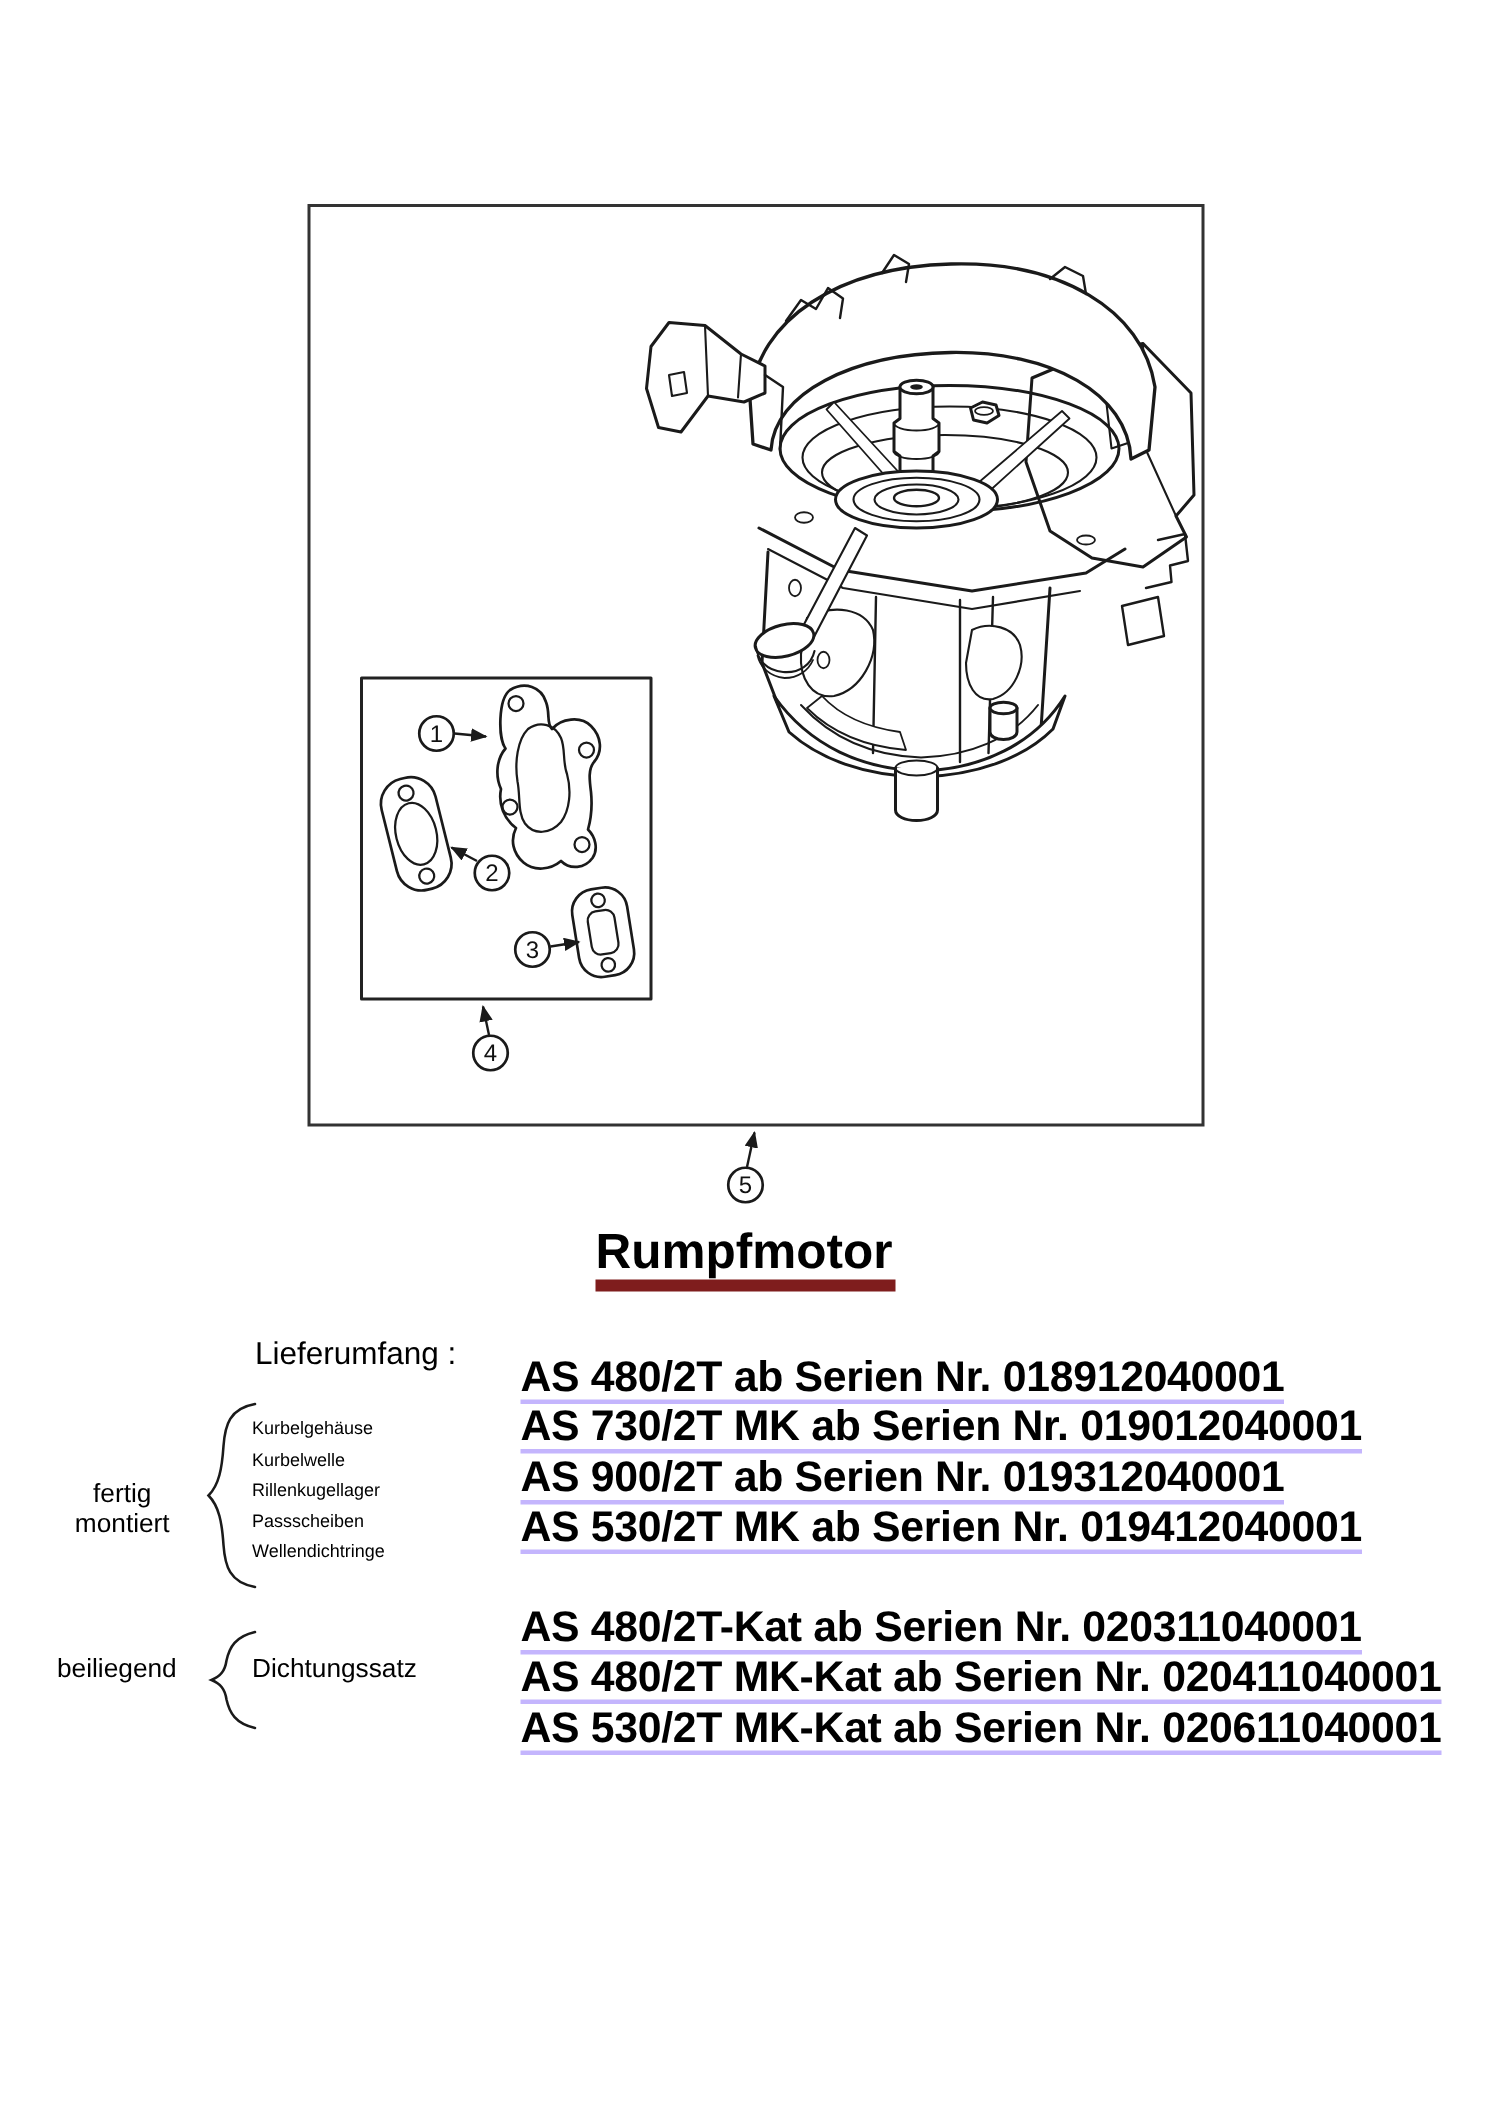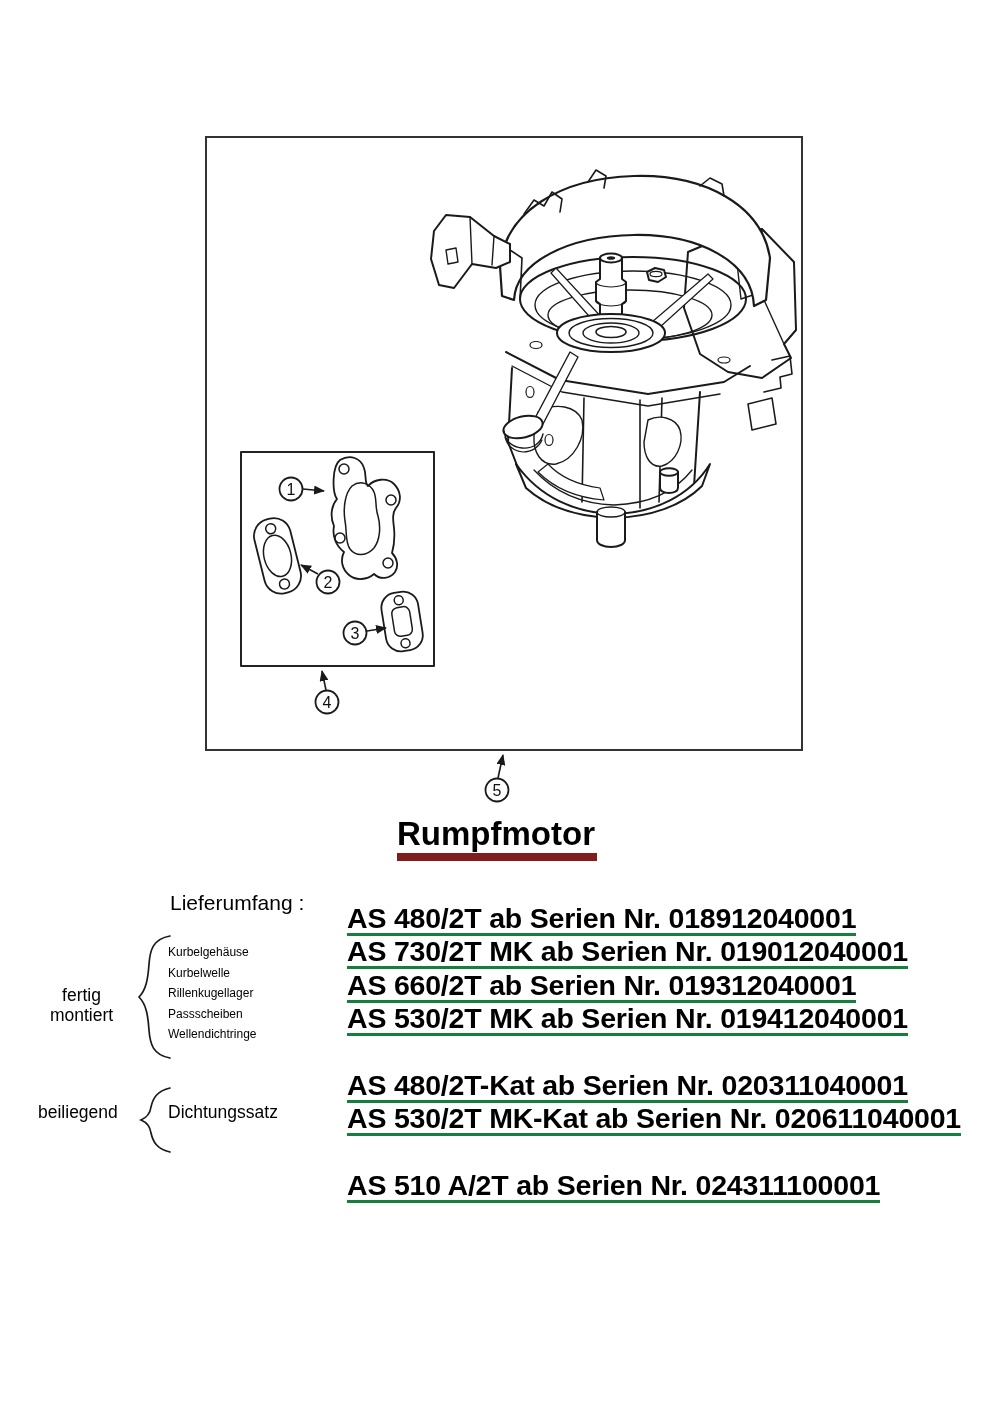--- a/index.html
+++ b/index.html
@@ -40,21 +40,21 @@
   .beiliegend-label { left: 38px; top: 1102px; font-size: 17.5px; }
   .dichtungssatz { left: 168px; top: 1102px; font-size: 17.5px; }
 
   .models { left: 347px; top: 903px; }
   .model-line { height: 33.4px; }
   .model-gap { height: 33.4px; }
   .model-line > span {
     display: inline-block;
     font-size: 28.5px; font-weight: bold;
     line-height: 30px; letter-spacing: -0.2px;
-    border-bottom: 3px solid #15803d;
+    border-bottom: 3px solid #c4b5fd;
     white-space: nowrap;
   }
 </style>
 </head>
 <body>
 
 <div class="page">
 
   <svg class="diagram-svg" viewBox="0 0 1000 1415" xmlns="http://www.w3.org/2000/svg">
     <defs>
@@ -210,22 +210,22 @@
     <div>Passscheiben</div>
     <div>Wellendichtringe</div>
   </div>
 
   <div class="txt beiliegend-label">beiliegend</div>
   <div class="txt dichtungssatz">Dichtungssatz</div>
 
   <div class="txt models">
     <div class="model-line"><span>AS 480/2T ab Serien Nr. 018912040001</span></div>
     <div class="model-line"><span>AS 730/2T MK ab Serien Nr. 019012040001</span></div>
-    <div class="model-line"><span>AS 660/2T ab Serien Nr. 019312040001</span></div>
+    <div class="model-line"><span>AS 900/2T ab Serien Nr. 019312040001</span></div>
     <div class="model-line"><span>AS 530/2T MK ab Serien Nr. 019412040001</span></div>
     <div class="model-gap"></div>
     <div class="model-line"><span>AS 480/2T-Kat ab Serien Nr. 020311040001</span></div>
+    <div class="model-line"><span>AS 480/2T MK-Kat ab Serien Nr. 020411040001</span></div>
     <div class="model-line"><span>AS 530/2T MK-Kat ab Serien Nr. 020611040001</span></div>
     <div class="model-gap"></div>
-    <div class="model-line"><span>AS 510 A/2T ab Serien Nr. 024311100001</span></div>
   </div>
 
 </div>
 
 </body></html>

